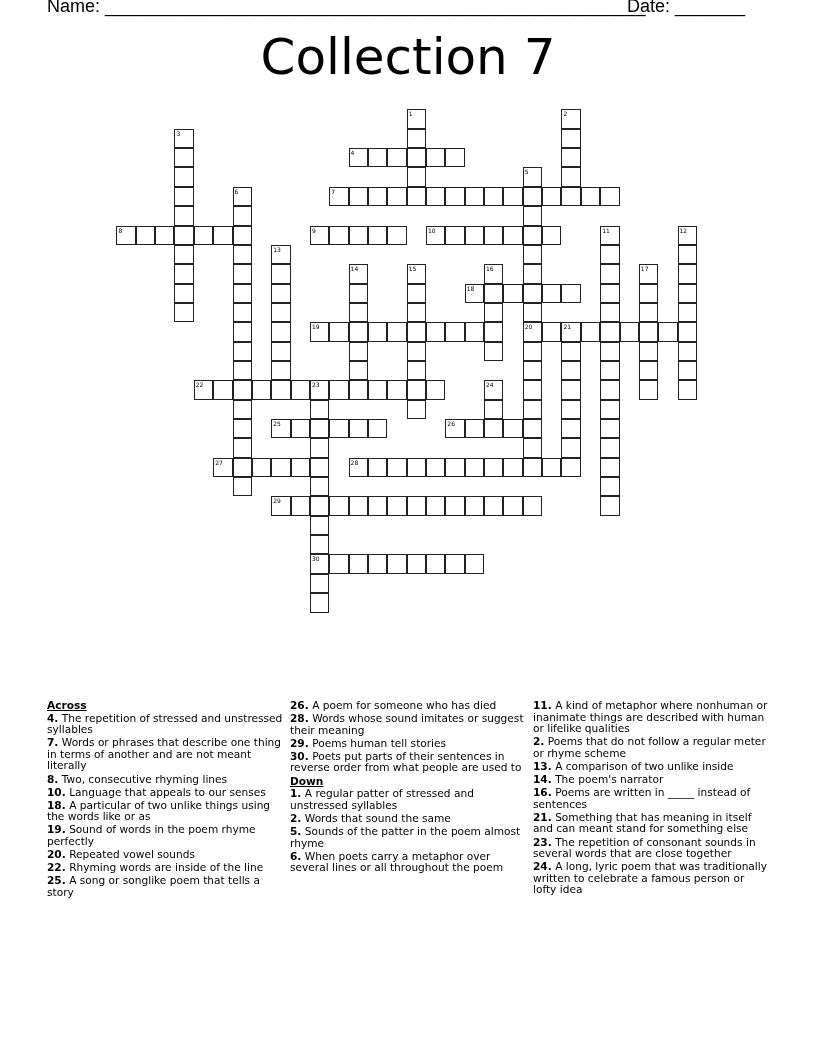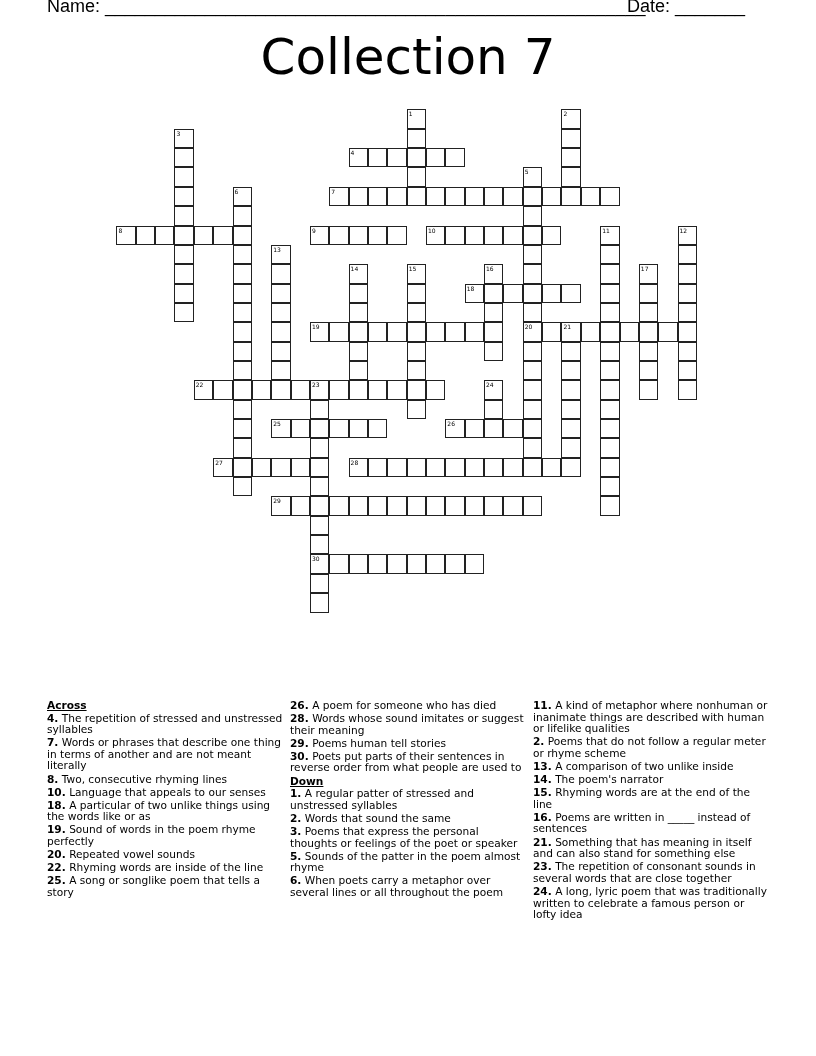--- a/index.html
+++ b/index.html
@@ -340,30 +340,28 @@
   <div id="c2">
       <div class="clue"><b>26.</b><span> A poem for someone who has died</span></div>
       <div class="clue"><b>28.</b><span> Words whose sound imitates or suggest their meaning</span></div>
       <div class="clue"><b>29.</b><span> Poems human tell stories</span></div>
       <div class="clue"><b>30.</b><span> Poets put parts of their sentences in reverse order from what people are used to</span></div>
     </div>
   <div class="clue-head">Down</div>
   <div id="c2b">
       <div class="clue"><b>1.</b><span> A regular patter of stressed and unstressed syllables</span></div>
       <div class="clue"><b>2.</b><span> Words that sound the same</span></div>
-      <div class="clue"><b>3.</b><span> Poems that express the personal thoughts or feelings of the poet or speaker</span></div>
       <div class="clue"><b>5.</b><span> Sounds of the patter in the poem almost rhyme</span></div>
       <div class="clue"><b>6.</b><span> When poets carry a metaphor over several lines or all throughout the poem</span></div>
     </div>
 </div>
 <div class="clues col3">
   <div id="c3">
       <div class="clue"><b>11.</b><span> A kind of metaphor where nonhuman or inanimate things are described with human or lifelike qualities</span></div>
       <div class="clue"><b>2.</b><span> Poems that do not follow a regular meter or rhyme scheme</span></div>
       <div class="clue"><b>13.</b><span> A comparison of two unlike inside</span></div>
       <div class="clue"><b>14.</b><span> The poem's narrator</span></div>
-      <div class="clue"><b>15.</b><span> Rhyming words are at the end of the line</span></div>
       <div class="clue"><b>16.</b><span> Poems are written in _____ instead of sentences</span></div>
-      <div class="clue"><b>21.</b><span> Something that has meaning in itself and can also stand for something else</span></div>
+      <div class="clue"><b>21.</b><span> Something that has meaning in itself and can meant stand for something else</span></div>
       <div class="clue"><b>23.</b><span> The repetition of consonant sounds in several words that are close together</span></div>
       <div class="clue"><b>24.</b><span> A long, lyric poem that was traditionally written to celebrate a famous person or lofty idea</span></div>
     </div>
 </div>
 
 </body></html>

